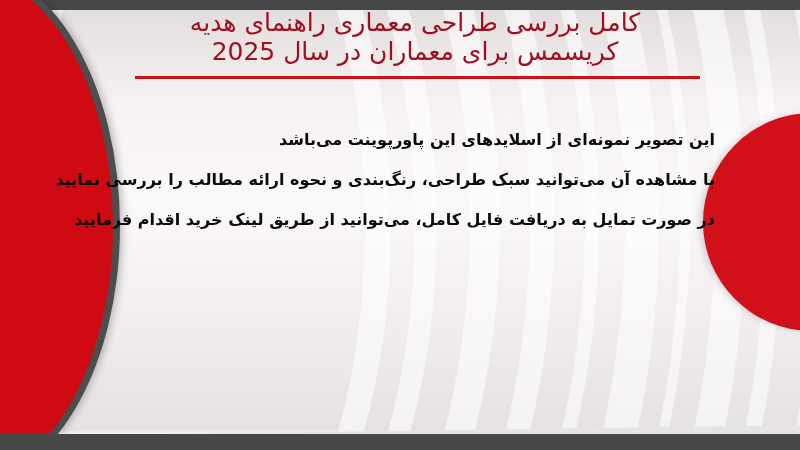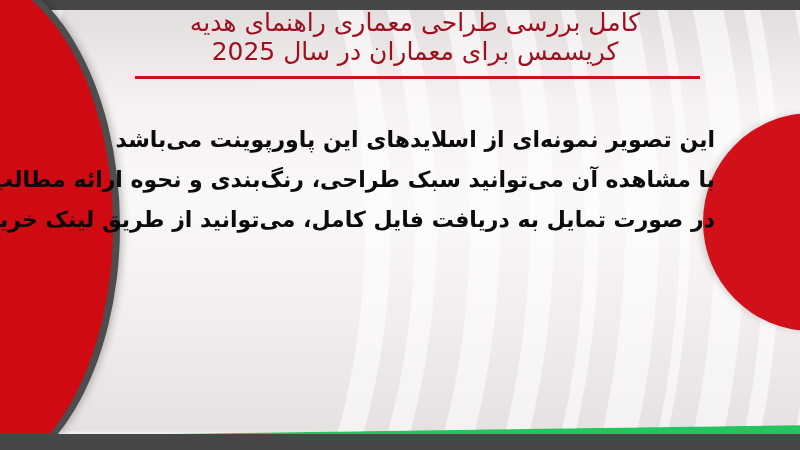--- a/index.html
+++ b/index.html
@@ -6,21 +6,21 @@
   body{
     width:800px;height:450px;overflow:hidden;
     font-family:"DejaVu Sans","Liberation Sans",sans-serif;
     background:#4a4a4a;
   }
 
   #slide{
     position:relative;
     width:800px;height:450px;
     overflow:hidden;
-    background:#22c55e;
+    background:#e5e5e5;
   }
 
   
   .frame-band{
     position:absolute;left:0;width:800px;
     background:#474747;
   }
   .frame-band.top{top:0;height:11px;}
   .frame-band.bottom{bottom:0;height:16px;}
 
@@ -117,21 +117,21 @@
   
   #body-block{
     position:absolute;
     left:150px;top:120px;width:565px;
     text-align:right;
     direction:rtl;
     z-index:6;
   }
   .body-line{
     color:#0b0b0b;
-    font-size:22px;
+    font-size:16px;
     line-height:40px;
     font-weight:600;
     white-space:nowrap;
   }
 </style>
 </head>
 <body>
 
 <div id="slide">
 

